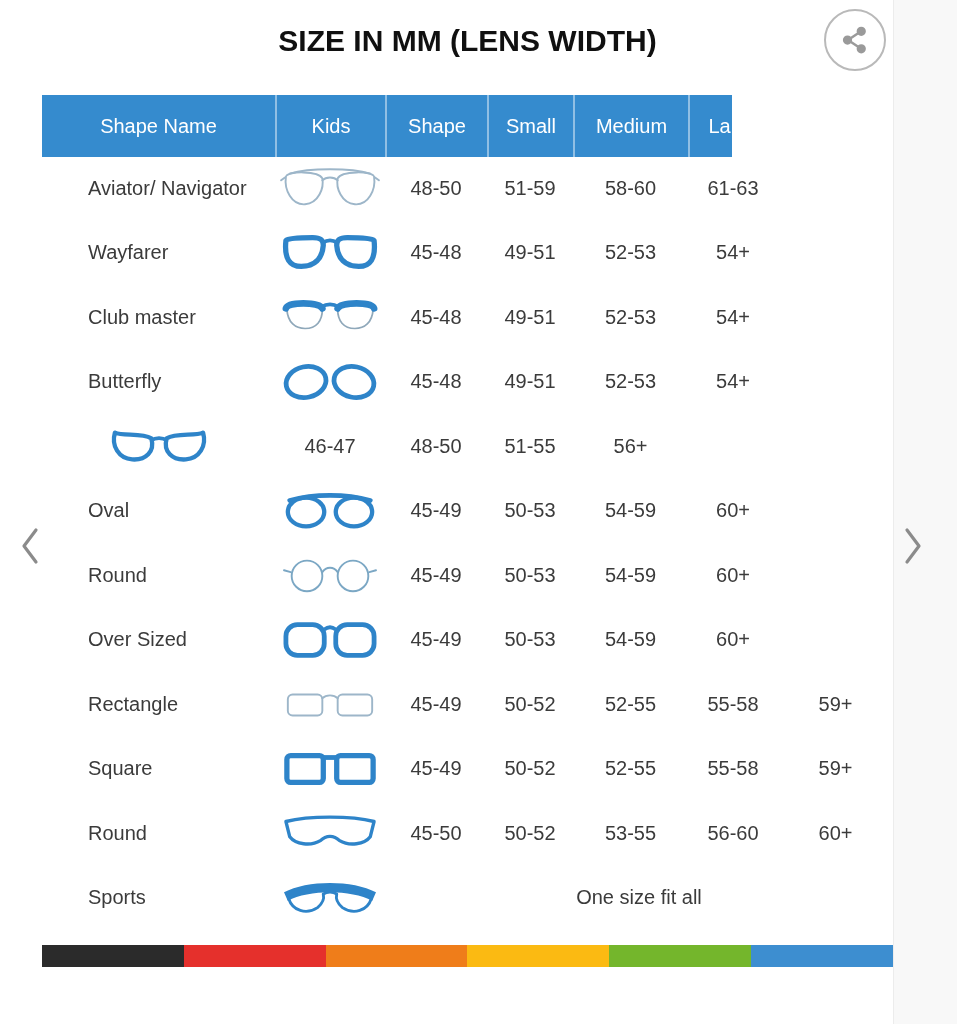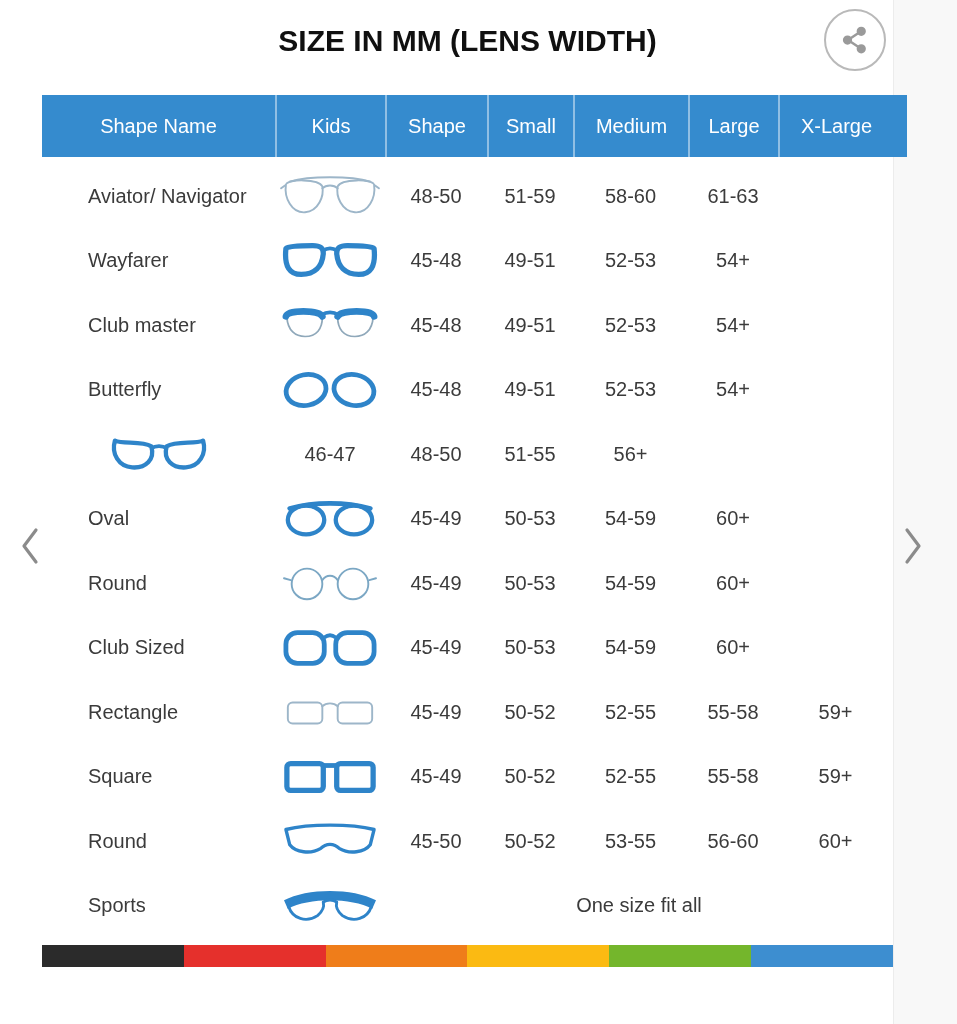--- a/index.html
+++ b/index.html
@@ -8,25 +8,25 @@
     font-family:"Liberation Sans",sans-serif;color:#3b3b3b;overflow:hidden;
   }
   .gutter{position:absolute;left:893px;top:0;width:64px;height:1024px;
     background:#f8f8f8;border-left:1px solid #ececec;}
   .title{position:absolute;left:42px;top:24px;width:851px;text-align:center;
     font-size:30px;font-weight:700;color:#101010;letter-spacing:0px;}
   .share-btn{position:absolute;left:824px;top:9px;width:62px;height:62px;
     border:2px solid #b9b9b9;border-radius:50%;background:#fff;
     display:flex;align-items:center;justify-content:center;cursor:pointer;box-sizing:border-box;}
   .grid{display:grid;grid-template-columns:233px 110px 102px 86px 115px 90px 115px;}
-  .thead{position:absolute;left:42px;top:95px;width:865px;height:62px;background:#358bce;}
+  .thead{position:absolute;left:42px;top:95px;width:690px;height:62px;background:#358bce;}
   .thead .cell{display:flex;align-items:center;justify-content:center;
     color:#ffffff;font-size:20px;height:62px;}
   .thead .cell + .cell{border-left:2px solid rgba(255,255,255,0.45);box-sizing:border-box;}
-  .tbody{position:absolute;left:42px;top:164px;width:851px;}
+  .tbody{position:absolute;left:42px;top:156px;width:851px;}
   .trow{height:64.5px;}
   .trow .cell{display:flex;align-items:center;justify-content:center;
     font-size:20px;color:#3b3b3b;}
   .trow .name{justify-content:flex-start;padding-left:46px;box-sizing:border-box;}
   .trow .span-note{grid-column:3 / 8;}
   .stripe{position:absolute;left:42px;top:945px;width:851px;height:22px;display:flex;}
   .stripe .seg{flex:1 1 0;height:22px;}
   .nav-arrow{position:absolute;top:524px;width:32px;height:44px;background:none;border:none;
     padding:0;cursor:pointer;display:flex;align-items:center;justify-content:center;}
   .nav-prev{left:14px;}
@@ -176,21 +176,21 @@
       </svg>
     </div>
     <div class="cell">45-49</div>
     <div class="cell">50-53</div>
     <div class="cell">54-59</div>
     <div class="cell">60+</div>
     <div class="cell"></div>
   </div>
 
   <div class="trow grid">
-    <div class="cell name">Club Sized</div>
+    <div class="cell name">Over Sized</div>
     <div class="cell">
       <svg width="100" height="46" viewBox="0 0 104 48" fill="none" stroke="#2e84c9" stroke-width="5">
         <rect x="6" y="8" width="40" height="32" rx="12"></rect>
         <rect x="58" y="8" width="40" height="32" rx="12"></rect>
         <path d="M46 13 C50 10, 54 10, 58 13" stroke-width="4"></path>
       </svg>
     </div>
     <div class="cell">45-49</div>
     <div class="cell">50-53</div>
     <div class="cell">54-59</div>

